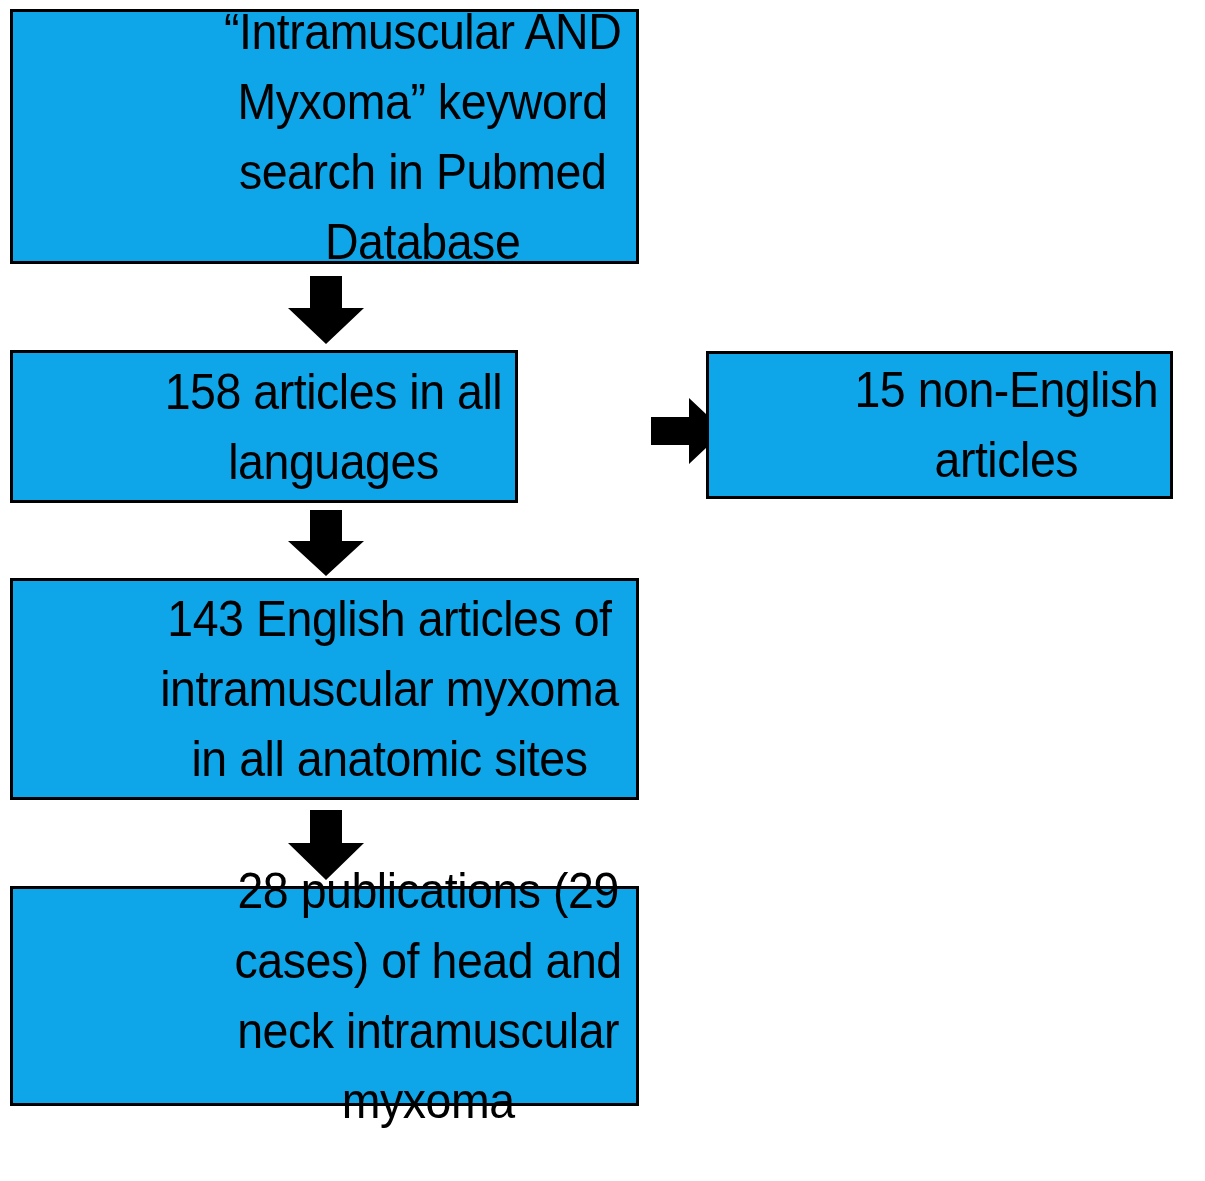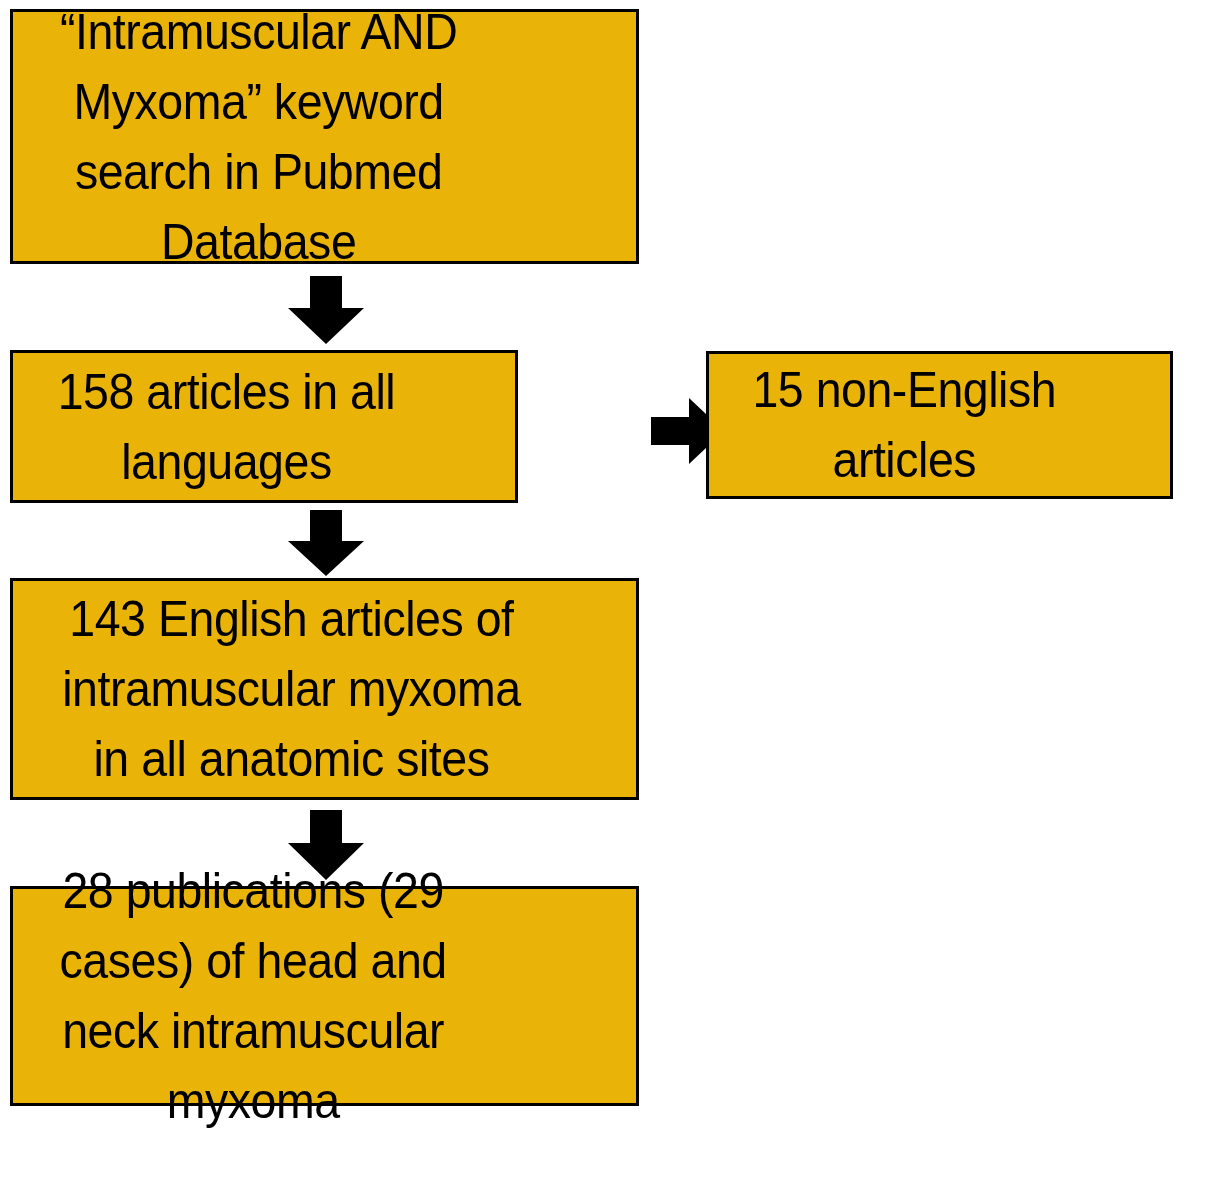--- a/index.html
+++ b/index.html
@@ -14,24 +14,24 @@
     position: relative;
     width: 1205px;
     height: 1181px;
     background: #ffffff;
     overflow: hidden;
   }
   .node-box {
     position: absolute;
     box-sizing: border-box;
     border: 3px solid #000000;
-    background: #eab308;
+    background: #0ea5e9;
     display: flex;
     flex-direction: column;
-    align-items: flex-start;
+    align-items: flex-end;
     justify-content: center;
     padding-left: 32px;
   }
   .node-text {
     font-size: 50px;
     line-height: 70px;
     color: #000000;
     text-align: center;
     letter-spacing: -0.5px;
     transform: scaleX(0.93);

